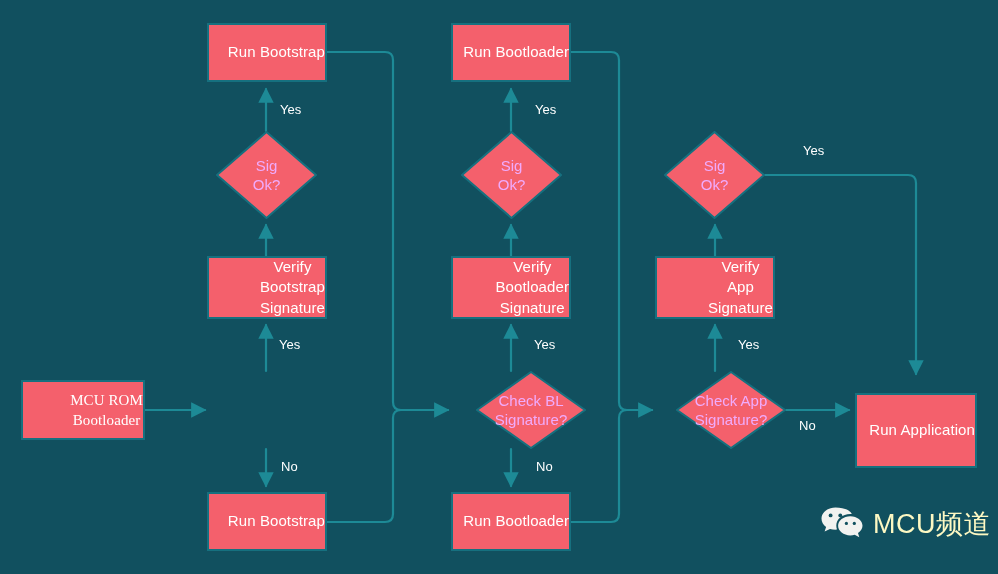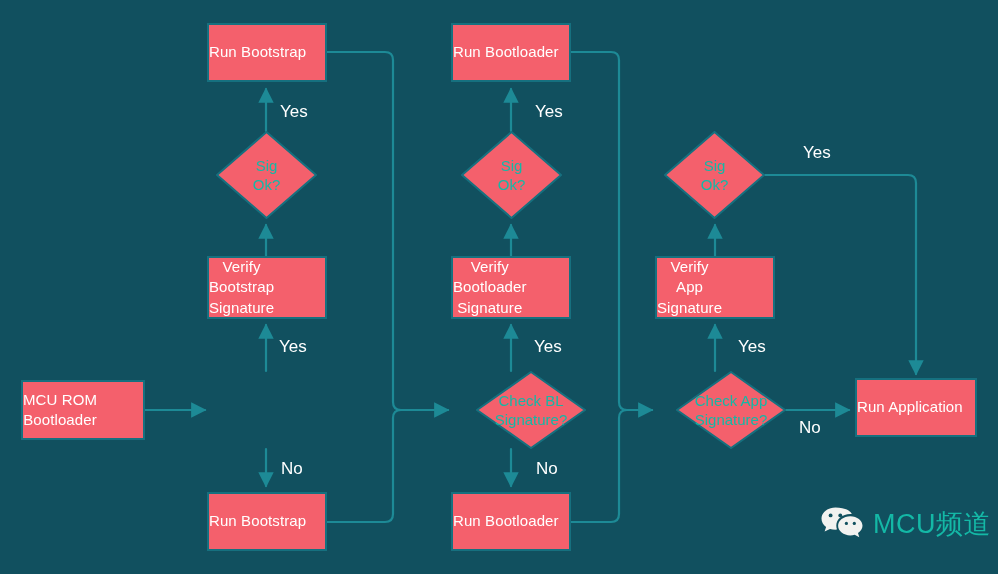--- a/index.html
+++ b/index.html
@@ -19,21 +19,21 @@
     position: absolute;
     left: 0; top: 0;
     width: 998px;
     height: 574px;
   }
   .node {
     position: absolute;
     box-sizing: border-box;
     display: flex;
     align-items: center;
-    justify-content: flex-start;
+    justify-content: flex-end;
     text-align: center;
     color: #ffffff;
     background: #f4606c;
     border: 2px solid #16707f;
     font-size: 15px;
     line-height: 1.35;
     letter-spacing: 0.1px;
     z-index: 3;
   }
   .diamond-wrap {
@@ -48,41 +48,41 @@
   }
   .diamond-label {
     position: absolute;
     left: 0; top: 0;
     width: 100%;
     height: 100%;
     display: flex;
     align-items: center;
     justify-content: center;
     text-align: center;
-    color: #14b8a6;
+    color: #f0abfc;
     font-size: 15px;
     line-height: 1.3;
     white-space: pre-line;
   }
   .edge-label {
     position: absolute;
     color: #ffffff;
-    font-size: 17px;
+    font-size: 13px;
     z-index: 4;
     white-space: nowrap;
   }
   .watermark {
     position: absolute;
     display: flex;
     align-items: center;
     gap: 9px;
     z-index: 5;
   }
   .wm-text {
-    color: #14b8a6;
+    color: #fef9c3;
     font-size: 27px;
     letter-spacing: 0.5px;
   }
 </style>
 </head>
 <body>
 
 <div id="canvas">
 
   <svg id="svg-layer" viewBox="0 0 998 574" xmlns="http://www.w3.org/2000/svg">
@@ -108,21 +108,21 @@
       <path d="M 571 52 L 611 52 Q 619 52 619 60 L 619 402 Q 619 410 627 410 L 652 410" marker-end="url(#arrow)"></path>
       <path d="M 571 522 L 611 522 Q 619 522 619 514 L 619 418 Q 619 410 627 410 L 652 410"></path>
 
       <path d="M 715 371 L 715 325" marker-end="url(#arrow)"></path>
       <path d="M 715 256 L 715 225" marker-end="url(#arrow)"></path>
       <path d="M 770 410 L 849 410" marker-end="url(#arrow)"></path>
       <path d="M 765 175 L 908 175 Q 916 175 916 183 L 916 374" marker-end="url(#arrow)"></path>
     </g>
   </svg>
 
-  <div class="node" style="left:21px;top:380px;width:124px;height:60px;">
+  <div class="node" style="left:21px;top:380px;width:124px;height:60px;font-family:Liberation Serif, serif;">
     <span style="white-space:pre-line;">MCU ROM
 Bootloader</span>
   </div>
 
 
   <div class="node" style="left:207px;top:492px;width:120px;height:59px;">
     <span style="white-space:pre-line;">Run Bootstrap</span>
   </div>
 
   <div class="node" style="left:207px;top:256px;width:120px;height:63px;">
@@ -188,21 +188,21 @@
   </div>
 
   <div class="diamond-wrap" style="left:664px;top:131px;width:101px;height:88px;">
     <svg viewBox="0 0 101 88" preserveAspectRatio="none">
       <polygon points="50.5,1 100,44 50.5,87 1,44" fill="#f4606c" stroke="#16707f" stroke-width="2"></polygon>
     </svg>
     <div class="diamond-label">Sig
 Ok?</div>
   </div>
 
-  <div class="node" style="left:855px;top:378px;width:122px;height:59px;">
+  <div class="node" style="left:855px;top:393px;width:122px;height:75px;">
     <span style="white-space:pre-line;">Run Application</span>
   </div>
 
   <div class="edge-label" style="left:279px;top:337px;">Yes</div>
   <div class="edge-label" style="left:281px;top:459px;">No</div>
   <div class="edge-label" style="left:280px;top:102px;">Yes</div>
   <div class="edge-label" style="left:534px;top:337px;">Yes</div>
   <div class="edge-label" style="left:536px;top:459px;">No</div>
   <div class="edge-label" style="left:535px;top:102px;">Yes</div>
   <div class="edge-label" style="left:738px;top:337px;">Yes</div>

